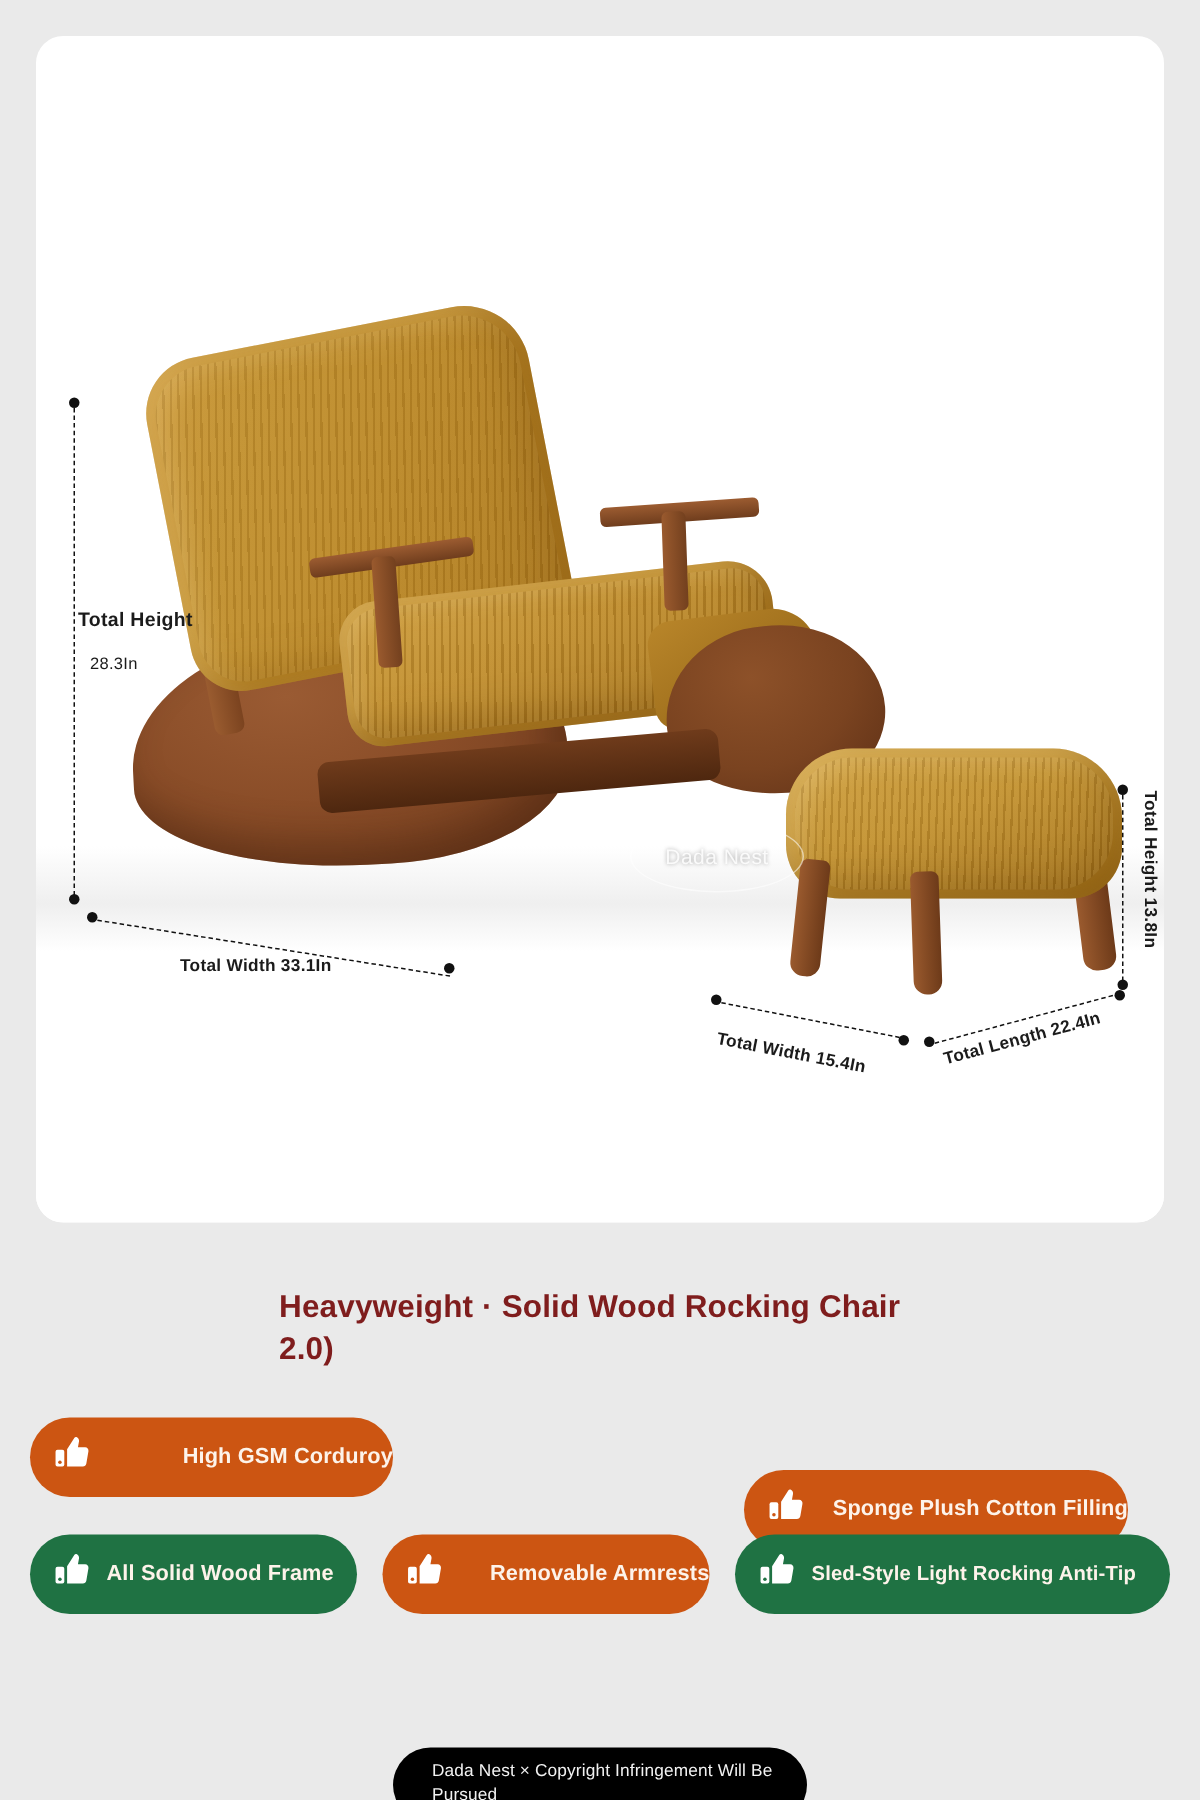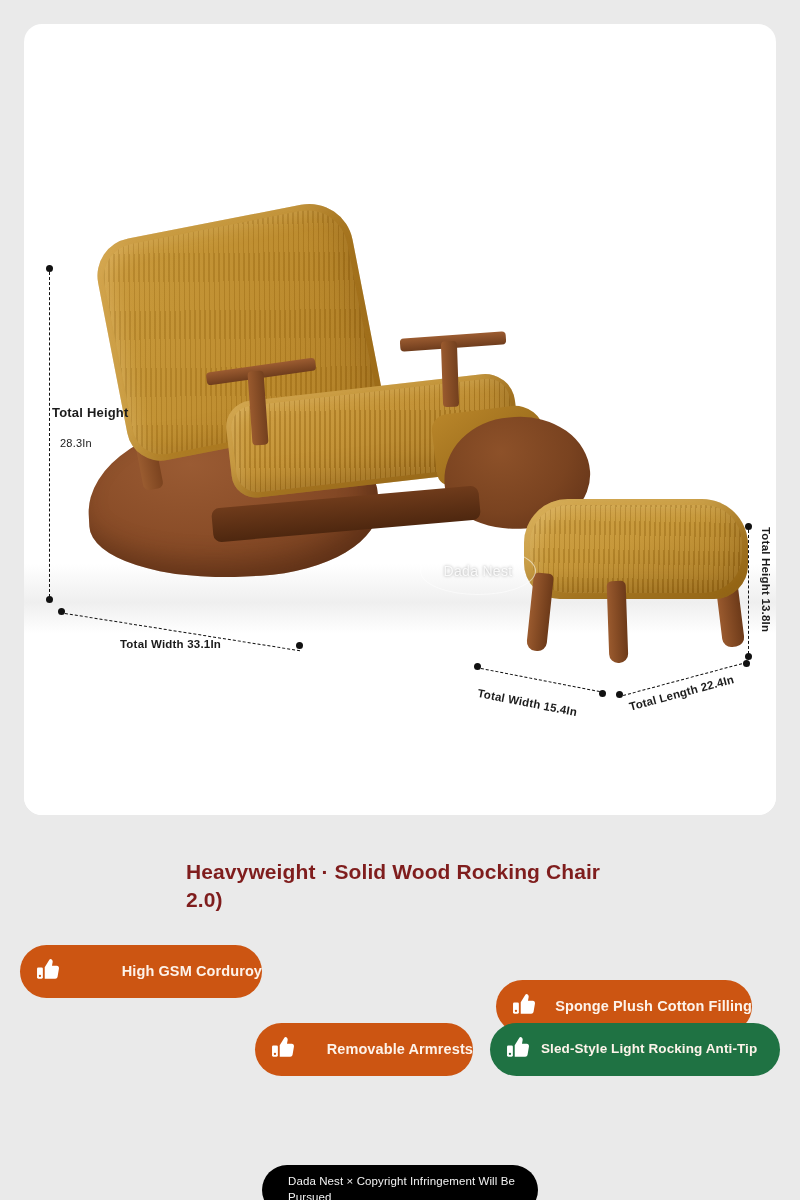--- a/index.html
+++ b/index.html
@@ -314,20 +314,30 @@
     <span class="thumb">
       <svg width="28" height="28" viewBox="0 0 24 24" fill="#ffffff" aria-hidden="true">
         <path d="M9.2 9.6 13.3 3.1c.3-.5 1-.7 1.5-.4.9.5 1.4 1.5 1.2 2.5l-.6 3.2h4.1c1.2 0 2.1 1.1 1.9 2.3l-1.2 7c-.2 1-1 1.7-2 1.7H9.2V9.6z"></path>
         <rect x="2.6" y="9.9" width="5" height="9.5" rx="1.1"></rect>
         <circle cx="5.1" cy="17" r="1.0" fill="#cc5512"></circle>
       </svg>
     </span>
     <span class="label">Sponge Plush Cotton Filling</span>
   </div>
 
+  <div class="badge green" style="left:20px; top:1023px; width:218px;">
+    <span class="thumb">
+      <svg width="28" height="28" viewBox="0 0 24 24" fill="#ffffff" aria-hidden="true">
+        <path d="M9.2 9.6 13.3 3.1c.3-.5 1-.7 1.5-.4.9.5 1.4 1.5 1.2 2.5l-.6 3.2h4.1c1.2 0 2.1 1.1 1.9 2.3l-1.2 7c-.2 1-1 1.7-2 1.7H9.2V9.6z"></path>
+        <rect x="2.6" y="9.9" width="5" height="9.5" rx="1.1"></rect>
+        <circle cx="5.1" cy="17" r="1.0" fill="#1f7243"></circle>
+      </svg>
+    </span>
+    <span class="label">All Solid Wood Frame</span>
+  </div>
 
   <div class="badge orange" style="left:255px; top:1023px; width:218px;">
     <span class="thumb">
       <svg width="28" height="28" viewBox="0 0 24 24" fill="#ffffff" aria-hidden="true">
         <path d="M9.2 9.6 13.3 3.1c.3-.5 1-.7 1.5-.4.9.5 1.4 1.5 1.2 2.5l-.6 3.2h4.1c1.2 0 2.1 1.1 1.9 2.3l-1.2 7c-.2 1-1 1.7-2 1.7H9.2V9.6z"></path>
         <rect x="2.6" y="9.9" width="5" height="9.5" rx="1.1"></rect>
         <circle cx="5.1" cy="17" r="1.0" fill="#cc5512"></circle>
       </svg>
     </span>
     <span class="label">Removable Armrests</span>

